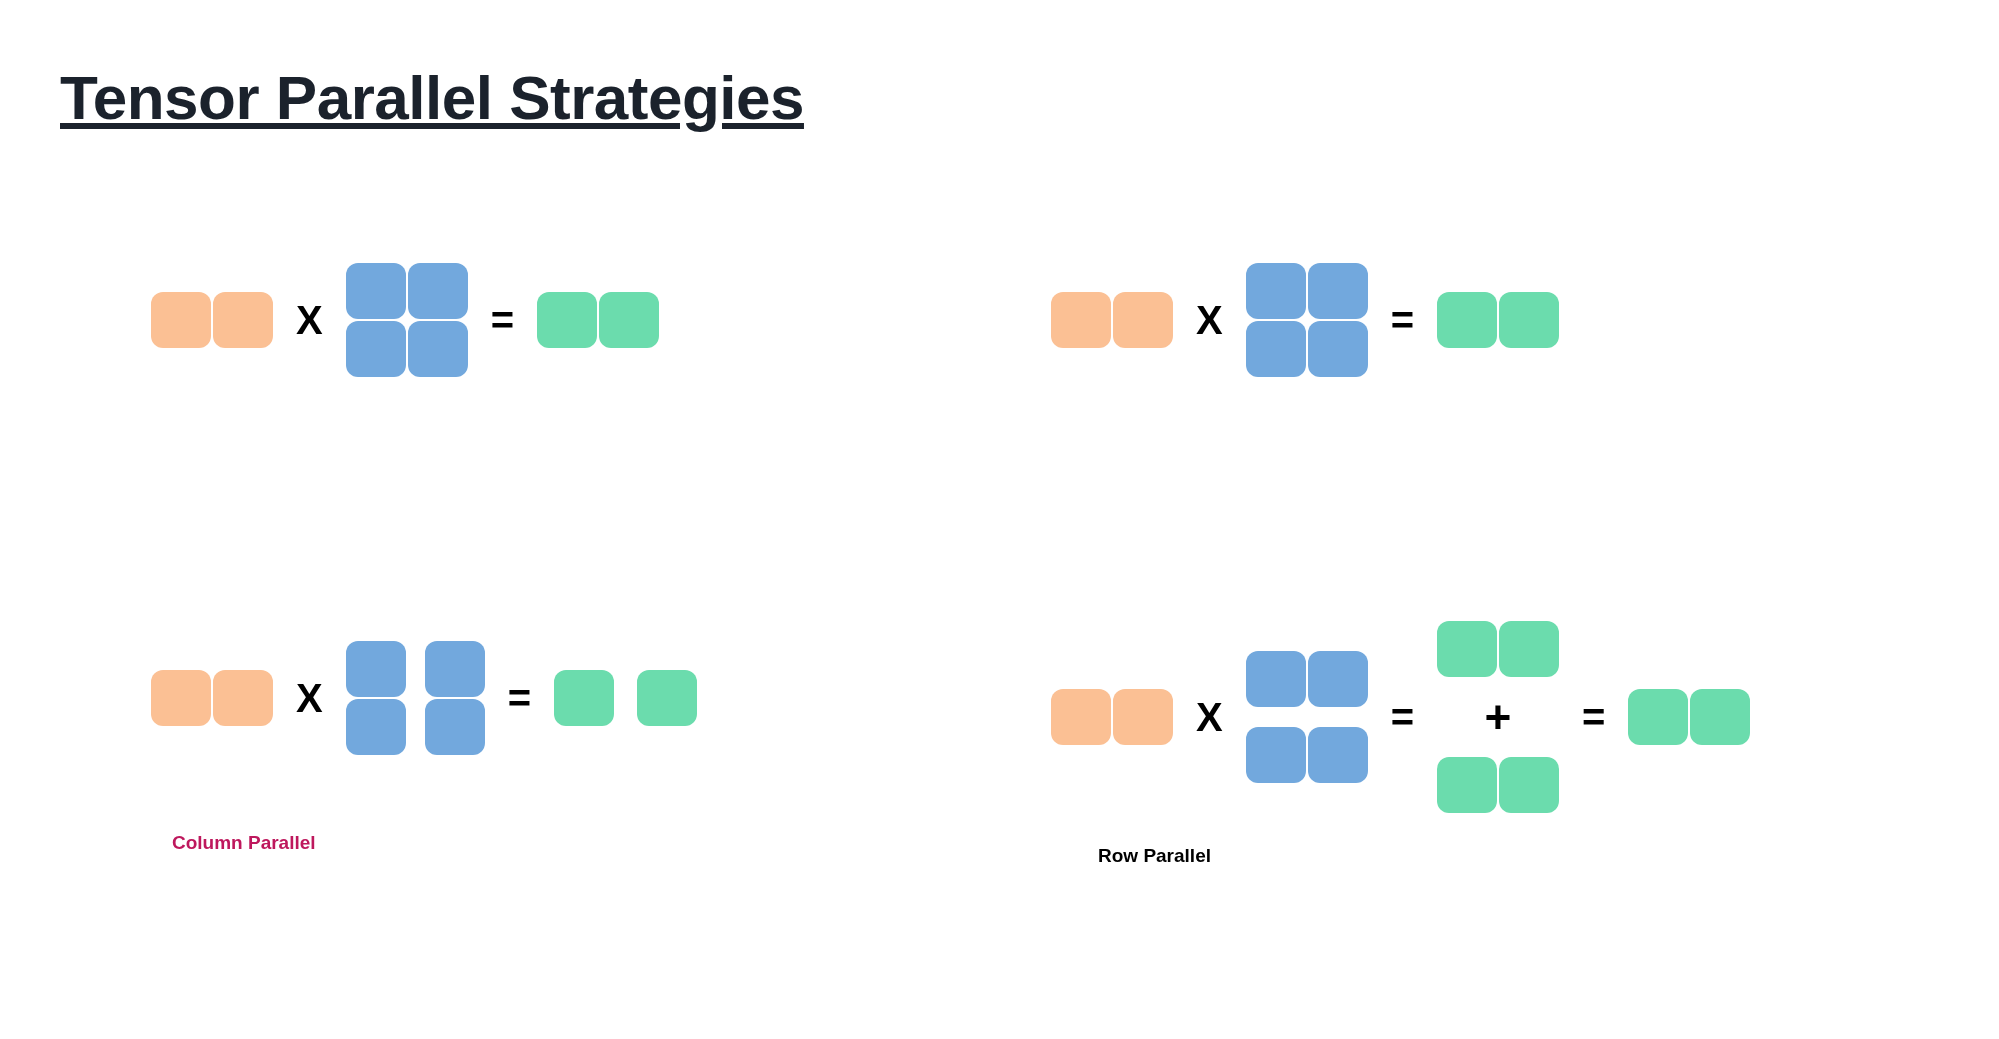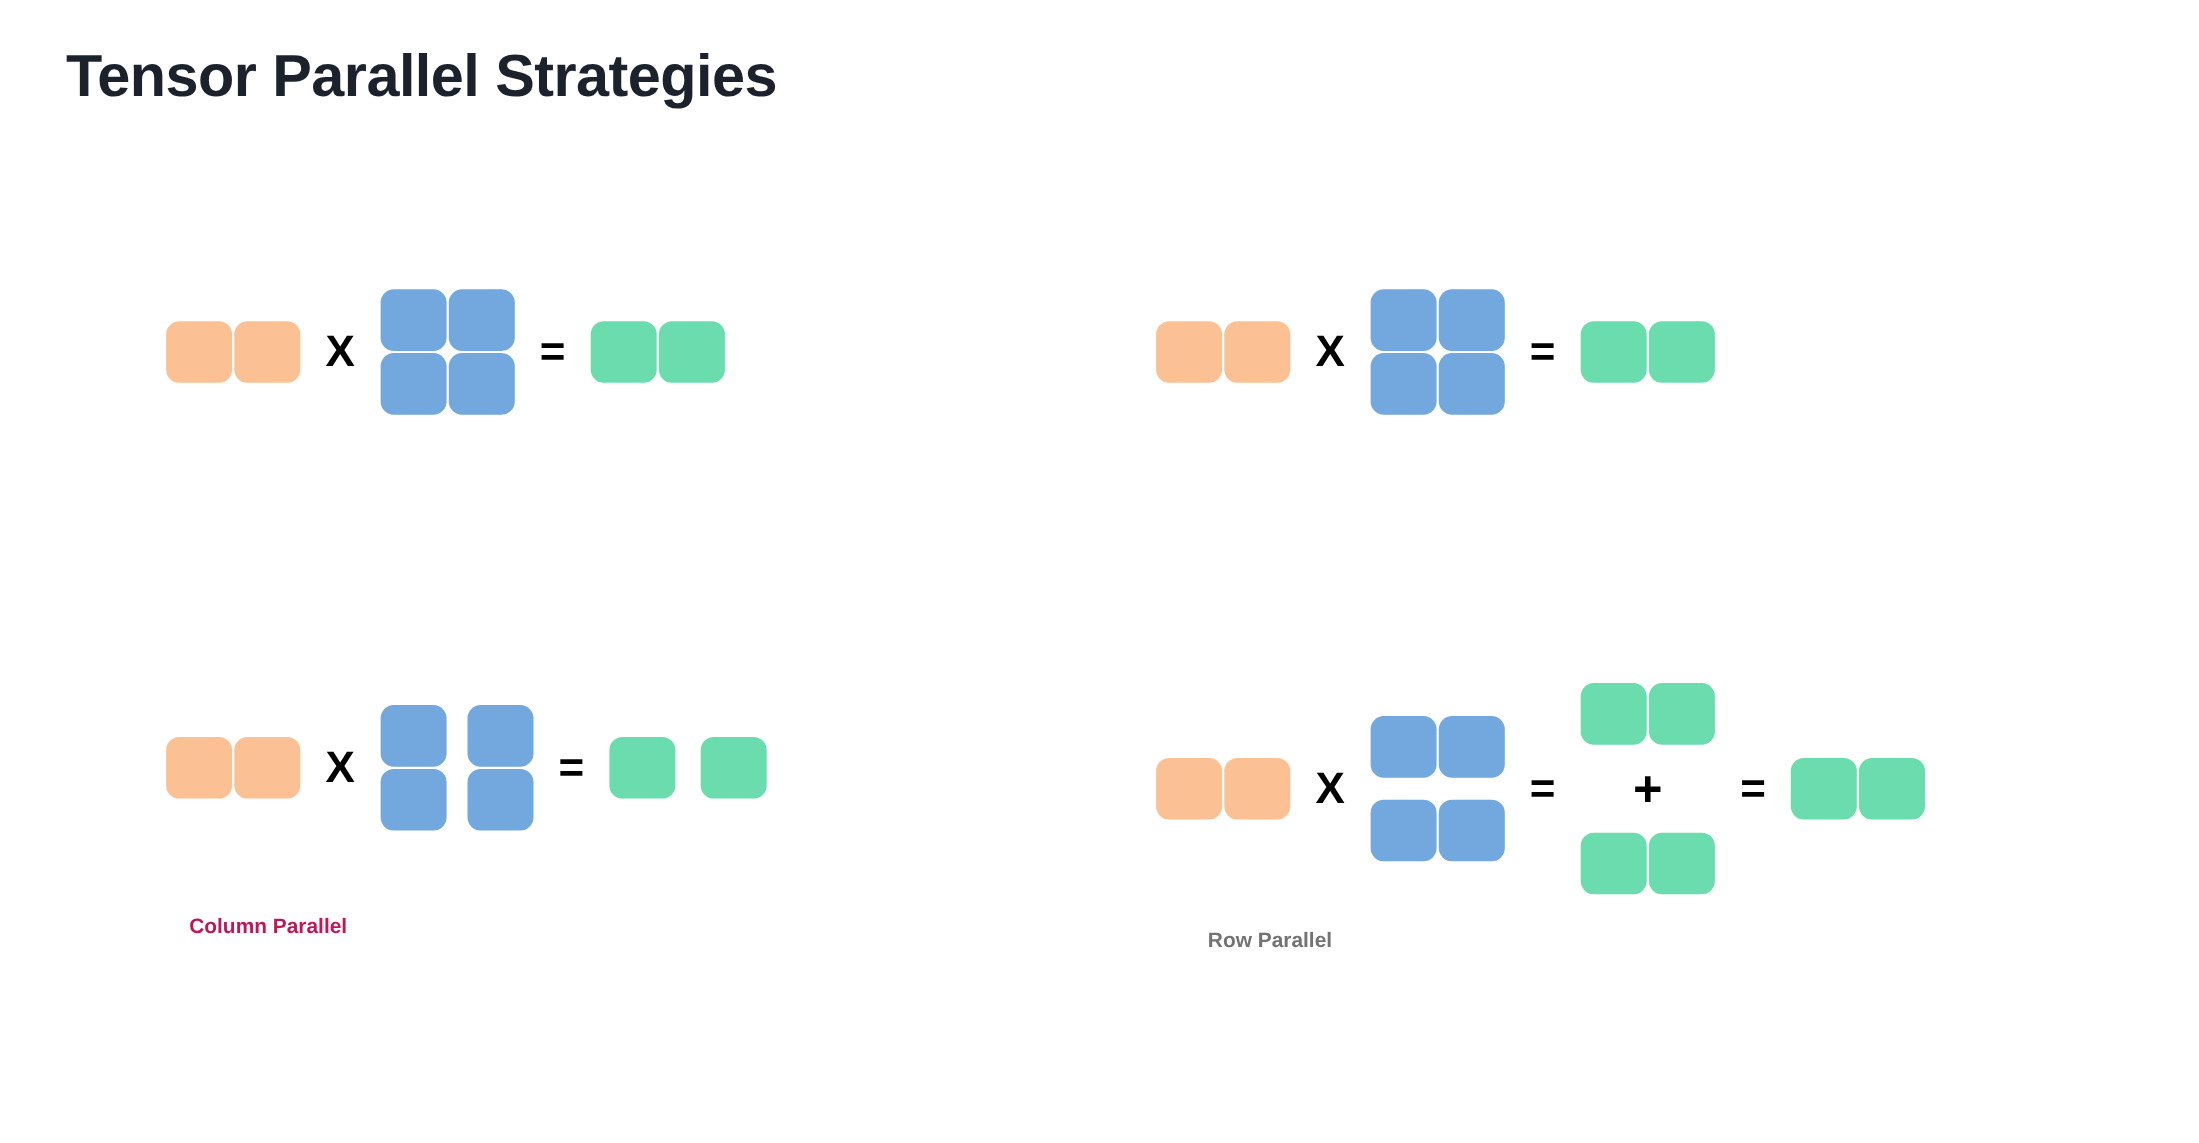--- a/index.html
+++ b/index.html
@@ -13,26 +13,27 @@
     height: 1039px;
     position: relative;
     font-family: "Liberation Sans", sans-serif;
     overflow: hidden;
   }
 
   
   #page-title {
     position: absolute;
     left: 60px;
-    top: 38px;
-    font-size: 54px;
+    top: 62px;
+    font-size: 62px;
     font-weight: bold;
     letter-spacing: -0.5px;
     color: #1b222c;
     white-space: nowrap;
+    text-decoration: underline;
   }
 
   
   .panel {
     position: absolute;
   }
   #panel-column-parallel-top   { left: 150px;  top: 262px; }
   #panel-column-parallel-bot   { left: 150px;  top: 640px; }
   #panel-row-parallel-top      { left: 1050px; top: 262px; }
   #panel-row-parallel-bot      { left: 1050px; top: 620px; }
@@ -232,13 +233,13 @@
     <div class="op" style="color: rgb(0, 0, 0);">=</div>
     <div class="matrix">
       <div class="mrow">
         <div class="cell green" style="background: rgb(107, 220, 173);"></div>
         <div class="cell green" style="background: rgb(107, 220, 173);"></div>
       </div>
     </div>
   </div>
 </div>
 
-<div class="caption" id="caption-row-parallel" style="color: #737373;">Row Parallel</div>
+<div class="caption" id="caption-row-parallel" style="color: #000000;">Row Parallel</div>
 
 </body></html>

